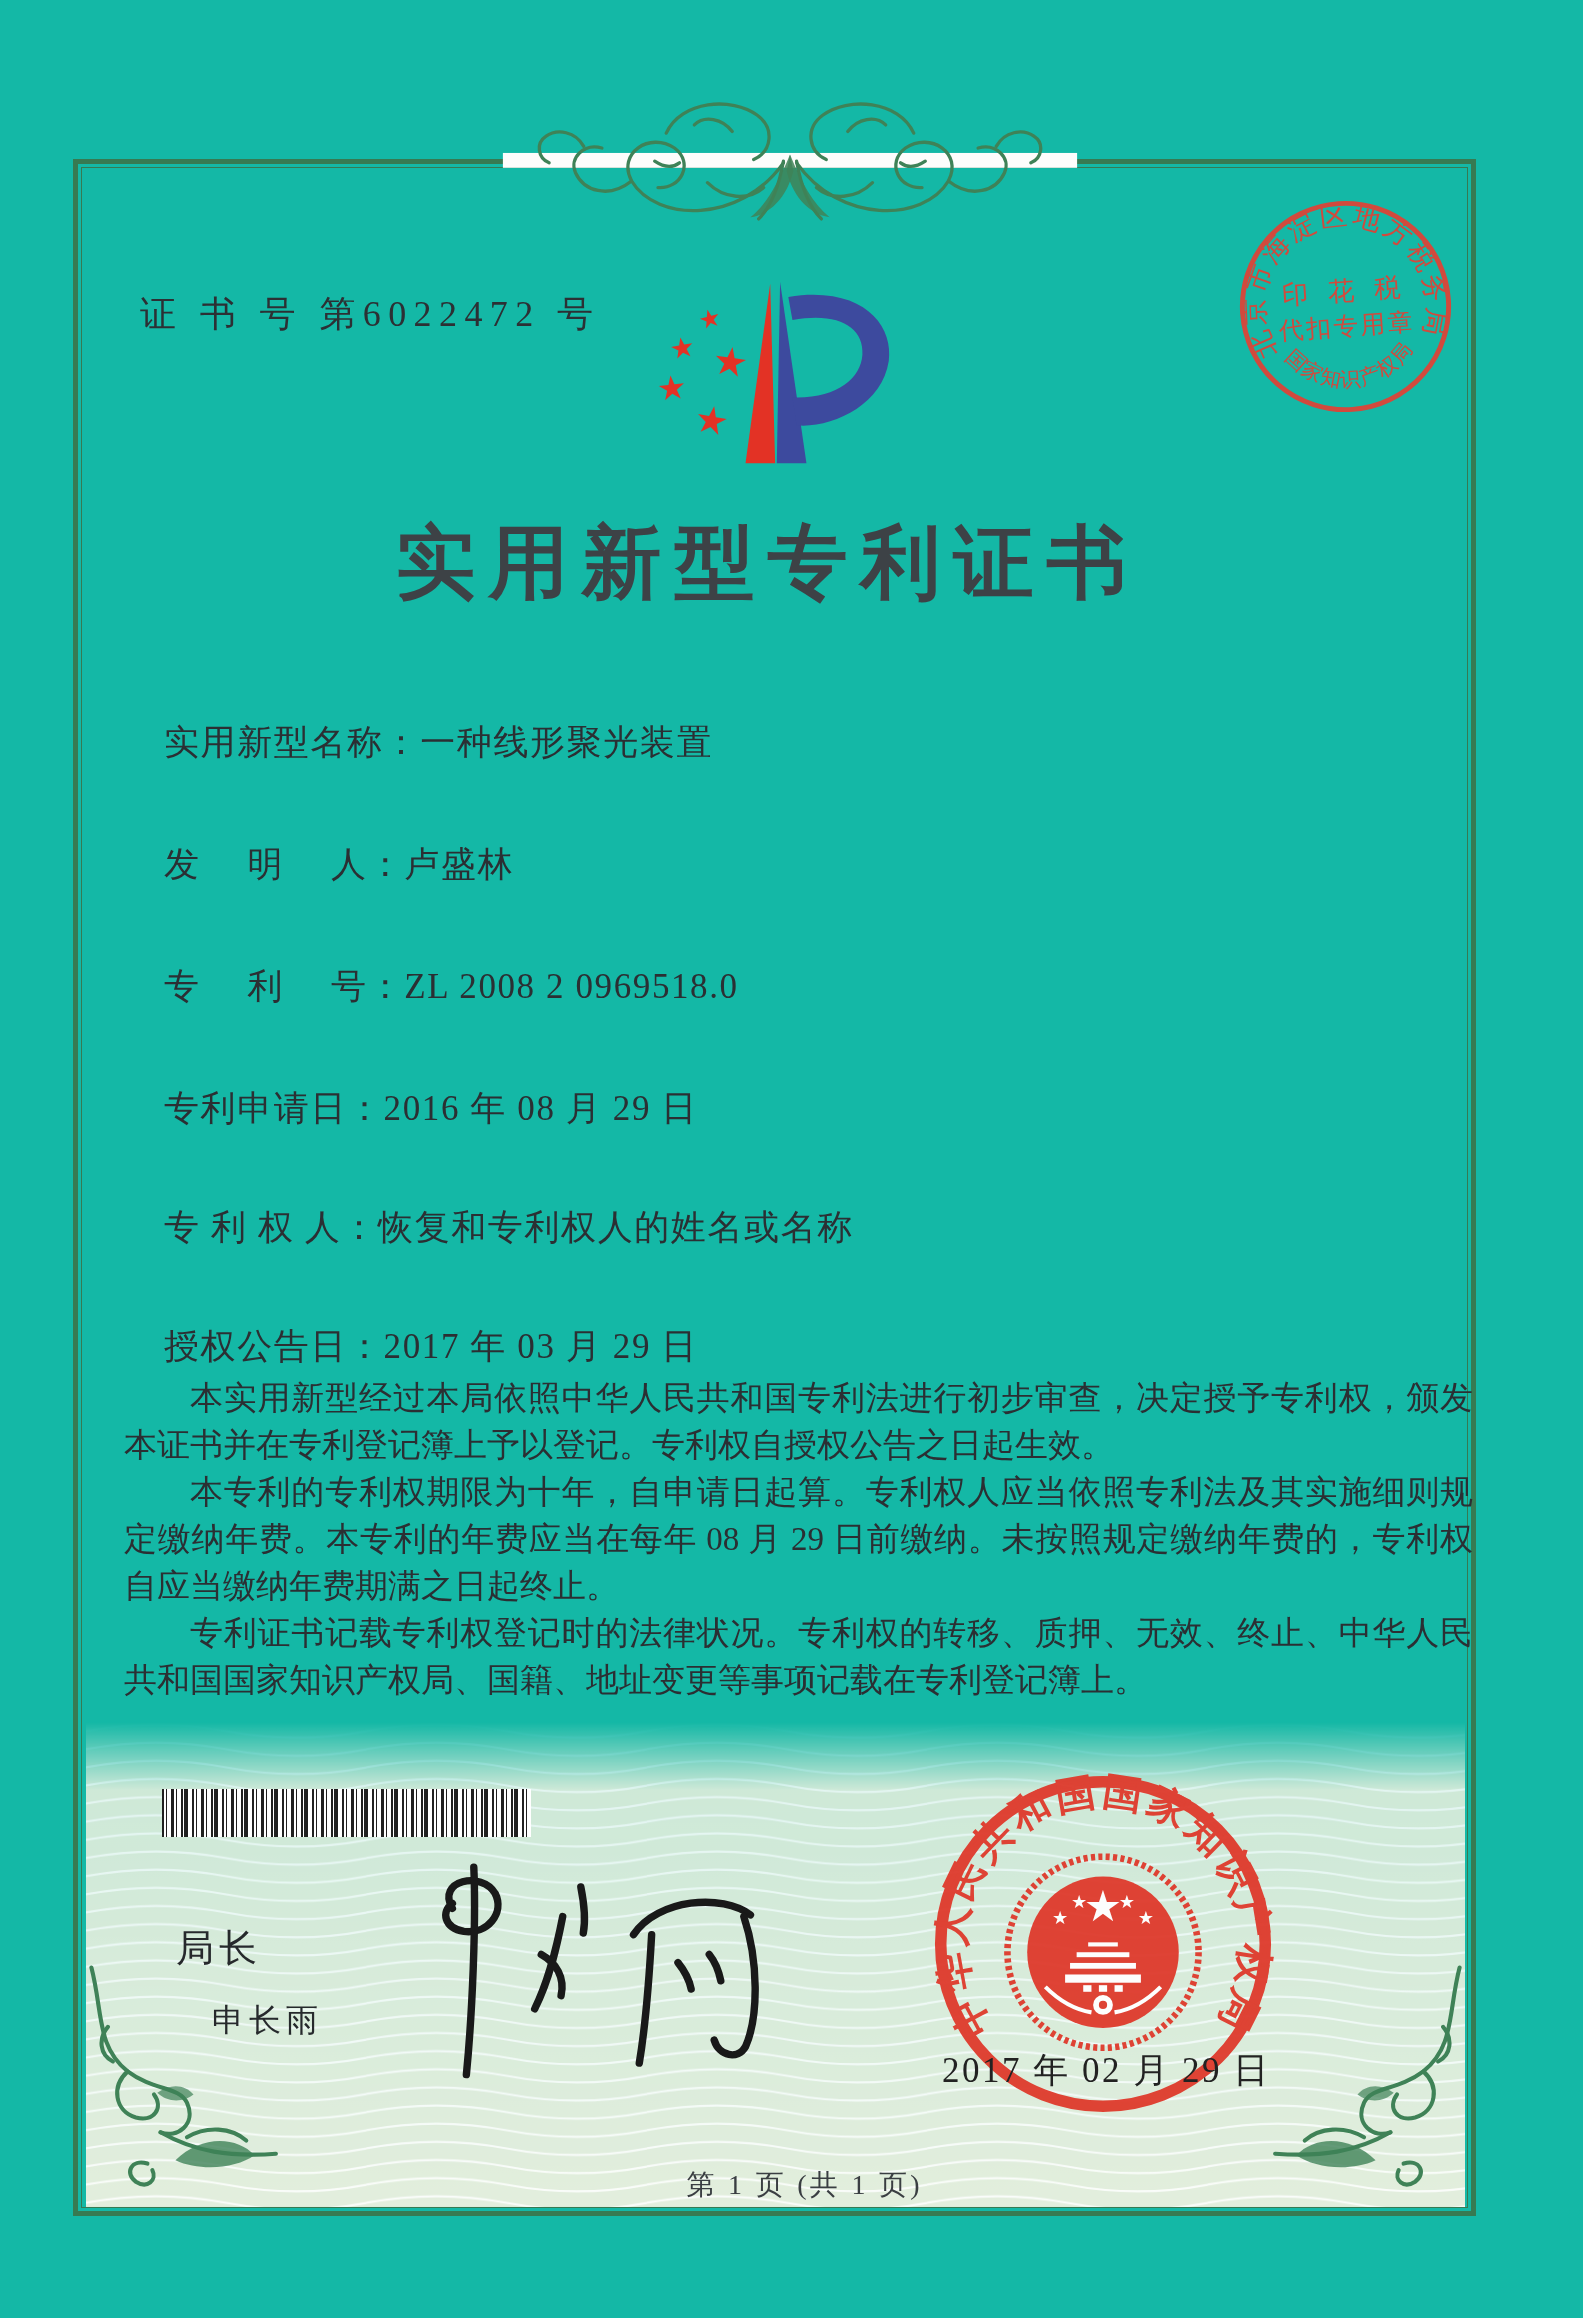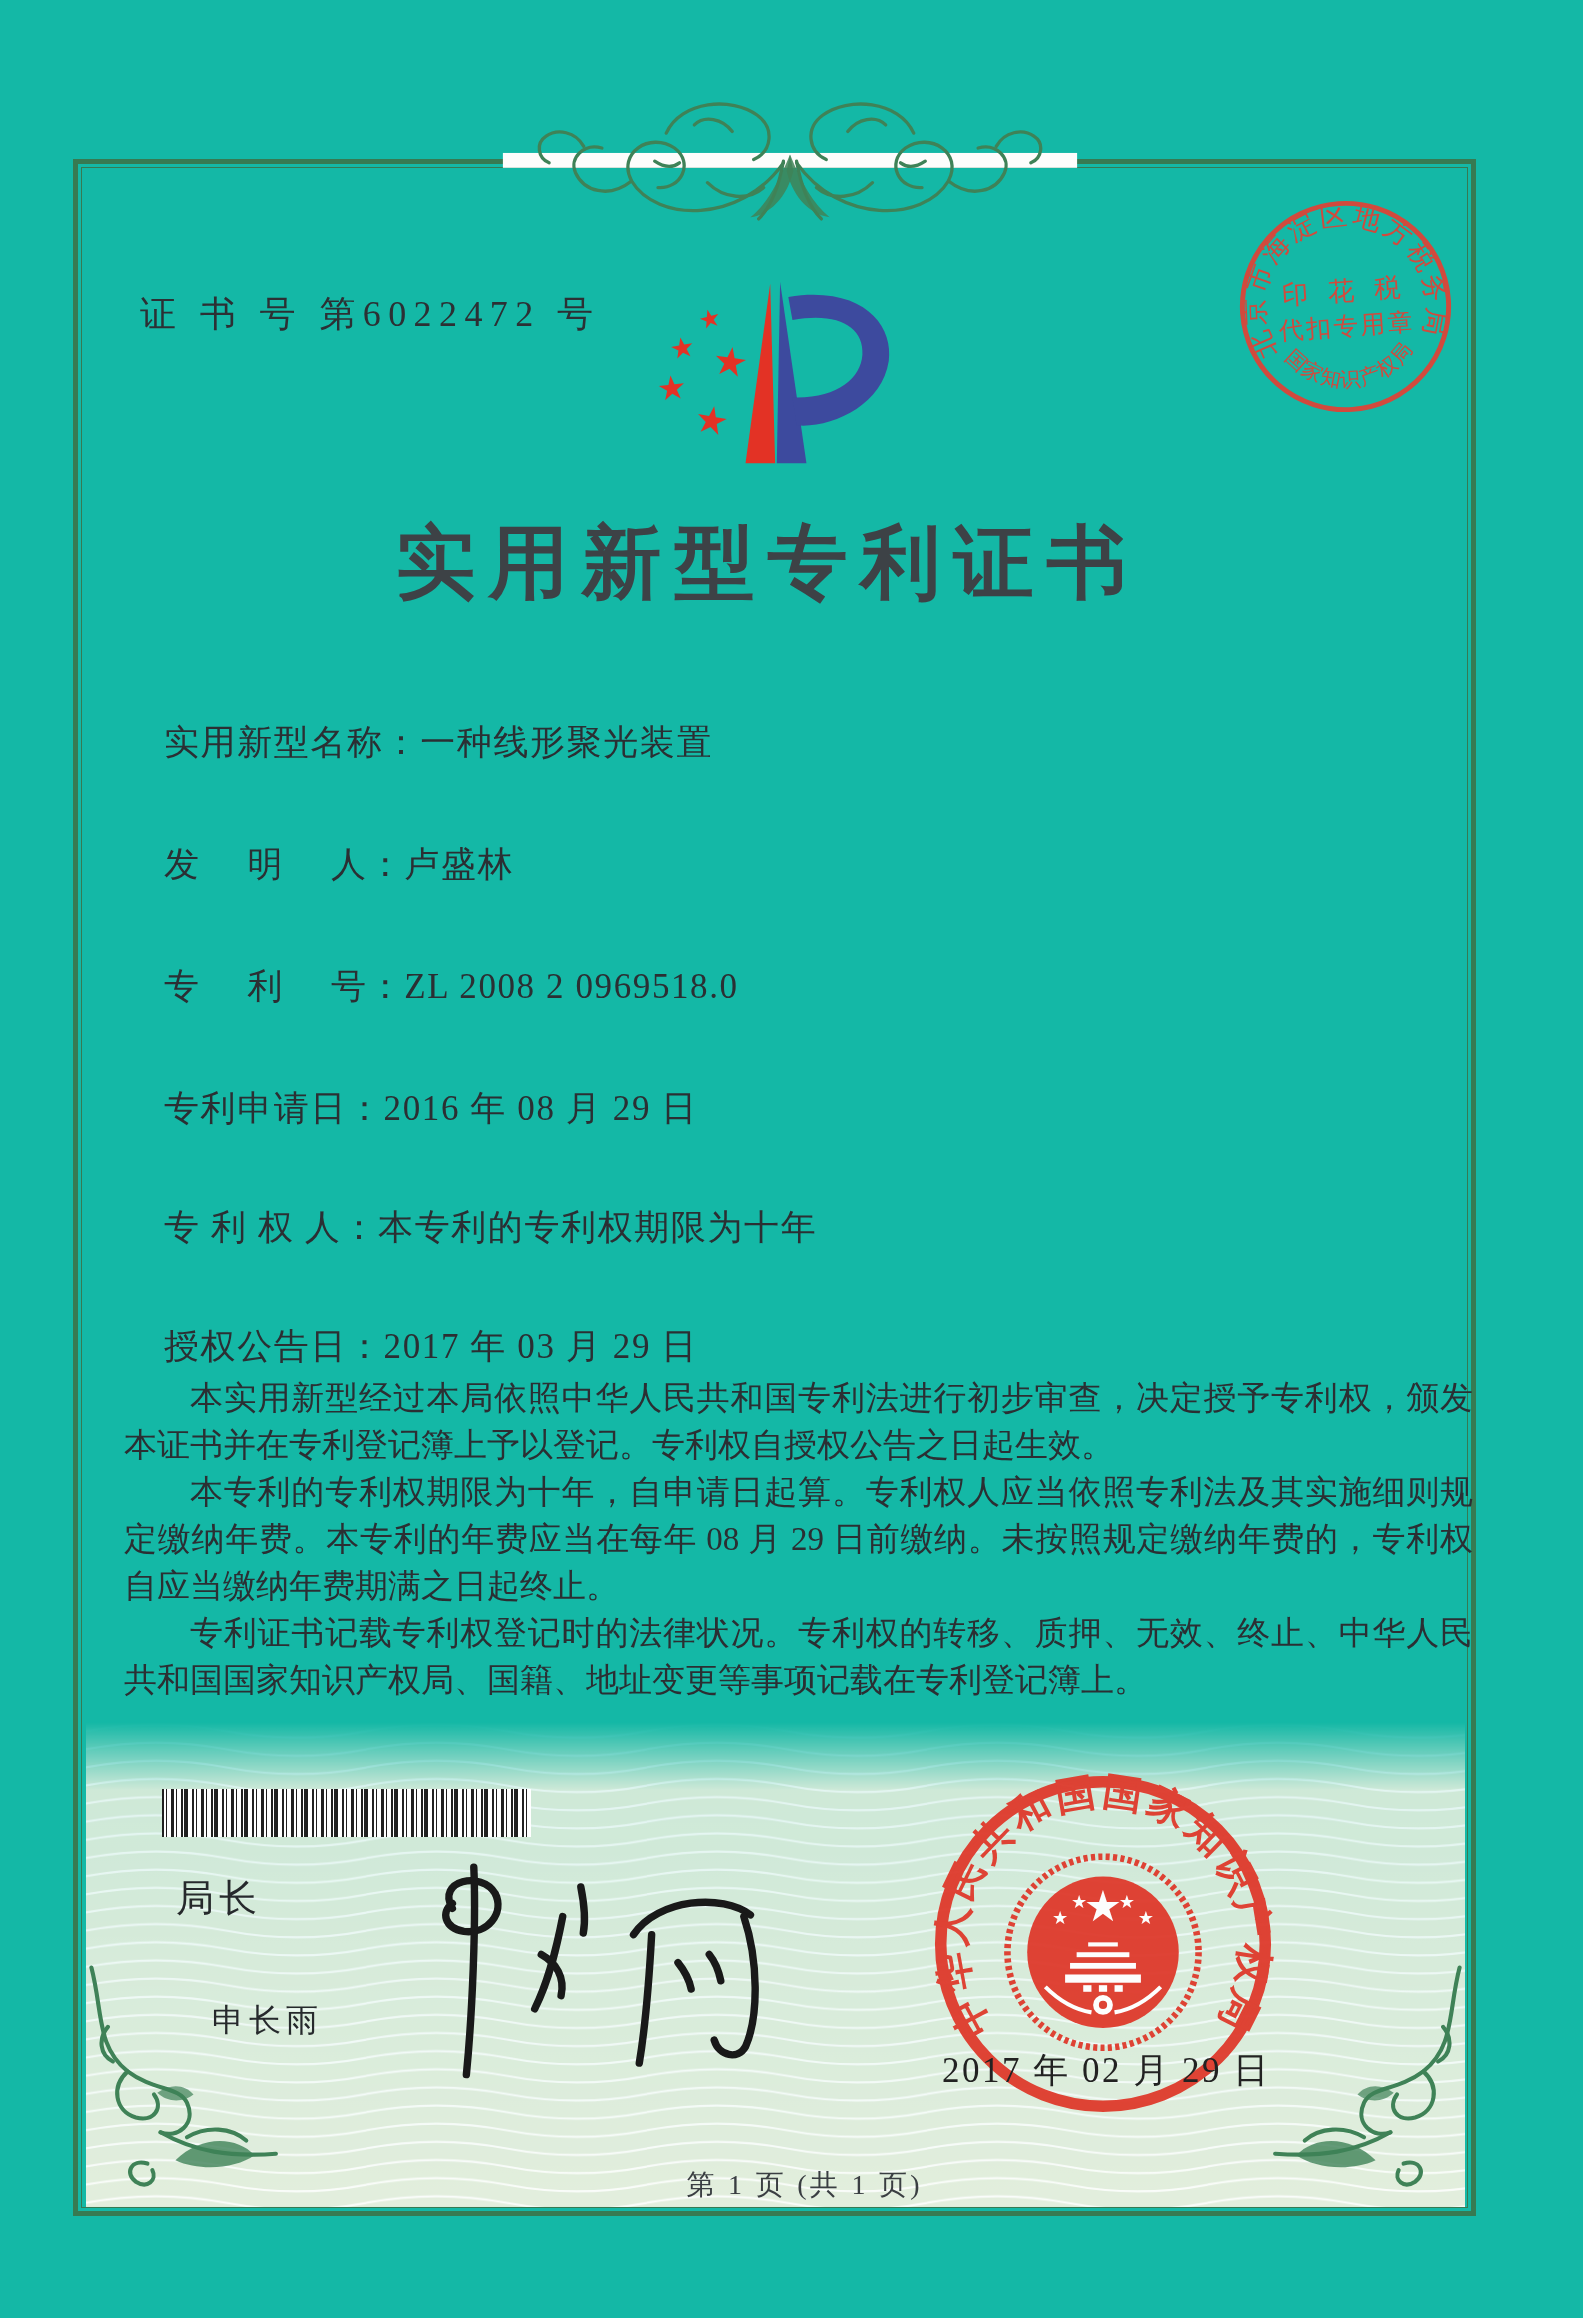--- a/index.html
+++ b/index.html
@@ -28,21 +28,21 @@
   .body-text{position:absolute;left:124px;top:1375px;width:1349px;font-size:33px;
              line-height:47px;text-align:justify;color:#2b2f33;}
   .body-text p{margin:0;text-indent:66px;}
   
   .barcode{position:absolute;left:162px;top:1789px;width:369px;height:48px;background-color:#fff;
     background-image:repeating-linear-gradient(90deg,
       #202020 0 2.5px,#fff 2.5px 4.1px,#202020 4.1px 5px,#fff 5px 9px,
       #202020 9px 12.4px,#fff 12.4px 14px,#202020 14px 15px,#fff 15px 19px,
       #202020 19px 20.6px,#fff 20.6px 22px,#202020 22px 26px,#fff 26px 30px);}
   
-  .director-label{position:absolute;left:176px;top:1873px;font-size:38px;letter-spacing:5px;color:#26292c;}
+  .director-label{position:absolute;left:176px;top:1923px;font-size:38px;letter-spacing:5px;color:#26292c;}
   .director-name{position:absolute;left:176px;top:1999px;font-size:32px;letter-spacing:5px;color:#26292c;margin-left:36px;}
   .signature{position:absolute;left:388px;top:1854px;}
   
   .seal{position:absolute;left:930px;top:1771px;opacity:.95;}
   .seal-date{position:absolute;left:942px;top:2047px;font-size:35px;letter-spacing:2.5px;color:#222;white-space:nowrap;}
   
   .footer{position:absolute;left:511px;top:2150px;width:412px;text-align:right;font-size:28px;
           letter-spacing:3.3px;color:#3a3e42;margin-top:16px;}
   .ornament-top{position:absolute;left:460px;top:82px;}
   .corner{position:absolute;}
@@ -159,21 +159,21 @@
       <text x="140" y="174" font-size="30" letter-spacing="3" text-anchor="middle">代扣专用章</text>
     </g>
   </svg>
 
   <div class="title">实用新型专利证书</div>
 
   <div class="field f0">实用新型名称：一种线形聚光装置</div>
   <div class="field f1">发　 明　 人：卢盛林</div>
   <div class="field f2">专　 利　 号：ZL 2008 2 0969518.0</div>
   <div class="field f3">专利申请日：2016 年 08 月 29 日</div>
-  <div class="field f4">专 利 权 人：本专利的专利权期限为十年</div>
+  <div class="field f4">专 利 权 人：恢复和专利权人的姓名或名称</div>
   <div class="field f5">授权公告日：2017 年 03 月 29 日</div>
 
   <div class="body-text">
     <p>本实用新型经过本局依照中华人民共和国专利法进行初步审查，决定授予专利权，颁发本证书并在专利登记簿上予以登记。专利权自授权公告之日起生效。</p>
     <p>本专利的专利权期限为十年，自申请日起算。专利权人应当依照专利法及其实施细则规定缴纳年费。本专利的年费应当在每年 08 月 29 日前缴纳。未按照规定缴纳年费的，专利权自应当缴纳年费期满之日起终止。</p>
     <p>专利证书记载专利权登记时的法律状况。专利权的转移、质押、无效、终止、中华人民共和国国家知识产权局、国籍、地址变更等事项记载在专利登记簿上。</p>
   </div>
 
   <div class="barcode"></div>
 

